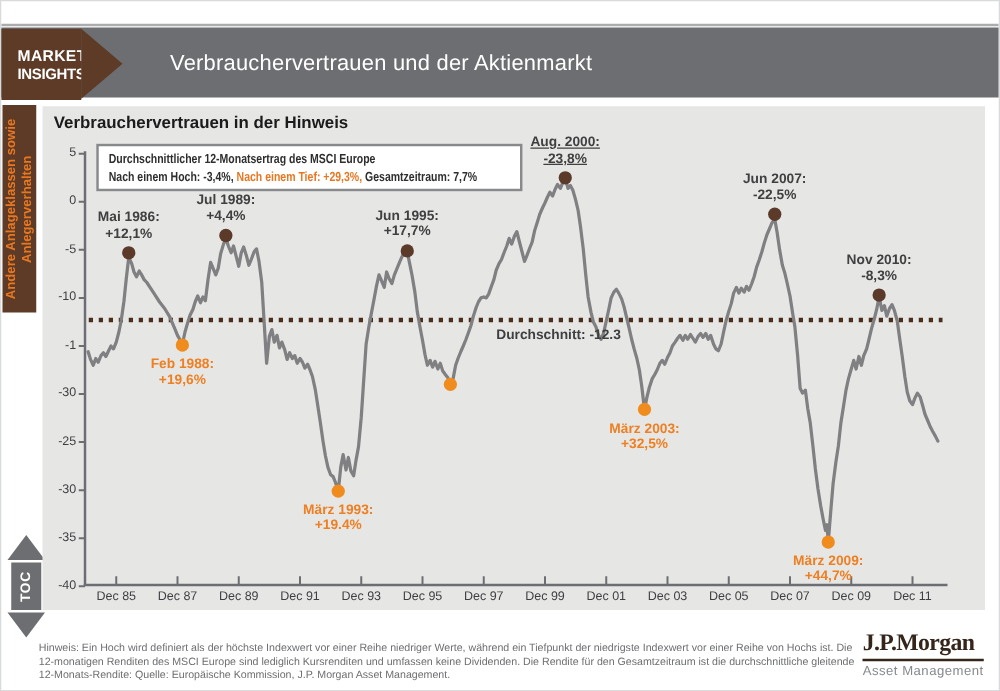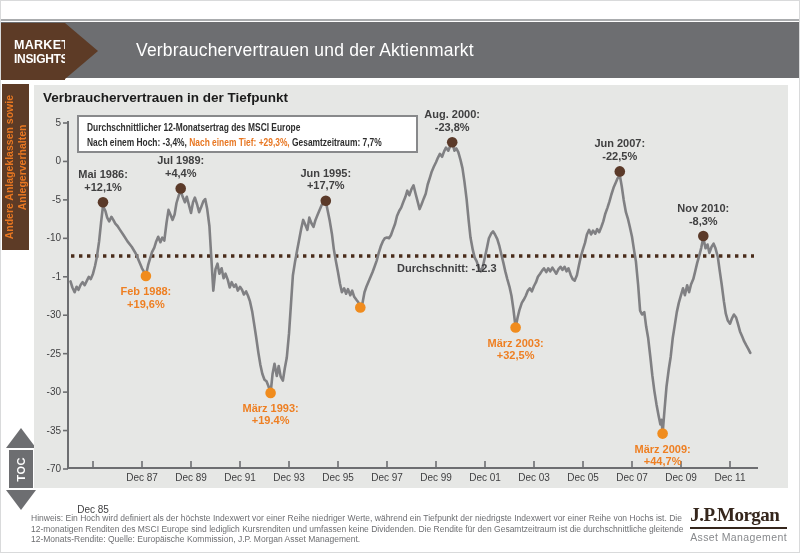--- a/index.html
+++ b/index.html
@@ -82,21 +82,21 @@
     </div>
   </div>
 
   <div class="toc-up"></div>
   <div class="toc-box">
     <span class="toc-label">TOC</span>
   </div>
   <div class="toc-down"></div>
 
   <div class="panel"></div>
-  <div class="panel-title">Verbrauchervertrauen in der Tiefpunkt</div>
+  <div class="panel-title">Verbrauchervertrauen in der Hinweis</div>
 
   <svg id="chart-svg">
       <line x1="70" y1="255.01777777777778" x2="753" y2="255.01777777777778" stroke="#4a2d1b" stroke-width="3.6" stroke-dasharray="3.4 4.6"></line>
       <polyline points="69.5,280.4 71.4,286.5 73.6,291.2 75.6,285.8 77.5,288.8 79.8,283.5 81.7,281.2 83.7,284.2 85.9,279.6 87.8,275.8 89.8,278.1 92.0,272.7 94.0,265.0 95.9,255.8 98.1,240.4 100.1,221.2 102.0,205.0 104.3,209.7 106.2,216.6 108.2,220.4 110.4,215.8 112.3,218.9 114.3,222.7 116.5,225.0 118.5,228.1 122.6,234.3 126.5,240.4 130.7,245.8 134.9,252.7 138.8,261.9 141.0,267.3 144.9,274.2 147.1,264.2 149.1,257.3 151.0,251.2 153.3,246.6 155.2,240.4 157.2,235.8 159.4,241.2 161.3,236.6 163.3,239.6 165.5,222.0 167.5,208.9 169.4,213.5 171.6,218.9 173.6,213.5 175.5,202.0 177.8,194.3 179.7,189.7 181.7,195.8 183.9,201.2 185.8,195.8 187.8,203.5 190.0,212.0 192.0,201.2 193.9,196.6 196.1,203.5 198.1,211.2 200.0,206.6 202.3,200.4 204.2,198.1 206.2,208.1 208.4,225.0 210.3,256.6 212.3,289.6 214.5,268.1 216.5,262.7 218.4,272.7 220.6,267.3 222.6,277.3 224.5,272.7 226.8,278.9 228.7,286.5 230.7,281.2 232.9,285.8 234.8,283.5 236.8,289.6 239.0,285.8 241.0,288.8 242.9,293.5 245.1,290.4 247.1,295.0 249.0,300.4 251.3,311.1 253.2,323.4 255.2,336.5 257.4,351.9 259.3,363.4 261.3,372.7 263.5,378.8 265.5,380.3 267.4,385.0 269.6,391.9 271.6,372.7 273.5,362.7 275.8,375.0 277.7,365.0 279.7,375.7 281.9,379.6 283.8,367.3 285.8,356.5 288.0,332.7 290.0,302.7 291.9,274.2 294.1,260.4 296.1,249.6 298.0,239.6 300.3,227.3 302.2,218.9 304.2,223.5 306.4,228.9 308.3,216.6 310.3,222.0 312.5,225.8 314.5,218.9 316.4,214.3 318.6,208.9 320.6,204.3 322.5,201.2 324.8,200.4 326.7,209.7 328.7,219.6 330.9,232.7 332.8,248.1 334.8,259.6 337.0,271.2 339.0,282.7 340.9,291.2 343.1,287.3 345.1,292.7 347.0,288.1 349.3,294.2 351.2,289.6 353.2,295.8 355.4,298.8 357.3,301.2 359.3,306.5 361.5,301.9 363.5,291.2 365.4,285.8 367.6,280.4 369.6,275.8 371.5,271.2 373.8,265.0 375.7,259.6 377.7,251.9 379.9,245.0 381.8,240.4 383.8,237.3 386.0,236.6 388.0,237.3 389.9,234.3 392.1,228.1 394.1,222.7 396.0,215.0 398.3,209.7 400.2,206.6 402.2,201.2 404.4,195.8 406.3,189.7 408.3,194.3 410.5,188.1 412.5,184.3 414.4,192.0 416.6,200.4 418.6,208.1 420.5,203.5 422.8,197.4 424.7,192.7 426.7,183.5 428.9,176.6 430.8,170.4 432.8,165.8 435.0,161.2 437.0,156.6 438.9,152.8 441.1,155.8 443.1,150.4 445.0,146.6 447.3,149.7 449.2,145.1 451.2,141.2 453.4,149.7 455.3,147.4 457.3,151.2 459.5,158.9 461.5,167.4 463.4,180.4 465.6,198.1 467.6,218.9 469.5,236.6 471.8,248.9 473.7,256.6 475.7,260.4 477.9,267.3 479.8,270.4 481.8,265.8 484.0,255.8 486.0,246.6 487.9,237.3 490.1,232.7 492.1,230.4 494.0,233.5 496.3,238.1 498.2,244.3 500.2,252.7 502.4,261.9 504.3,270.4 506.3,278.1 508.5,285.8 510.5,295.0 512.4,308.1 514.6,326.5 516.6,316.5 518.5,308.8 520.8,301.9 522.7,298.8 524.7,295.0 526.9,289.6 528.8,287.3 530.8,290.4 533.0,285.0 535.0,281.2 536.9,275.8 539.1,272.7 541.1,269.6 543.0,267.3 545.3,271.2 547.2,267.3 549.2,270.4 551.4,266.6 553.3,269.6 555.3,272.7 557.5,268.1 559.5,265.8 561.4,268.9 563.6,265.8 565.6,270.4 567.5,267.3 569.8,274.2 571.7,278.1 573.7,279.6 575.9,274.2 577.8,265.0 579.8,255.8 582.0,248.1 584.0,241.9 585.9,233.5 588.1,228.9 590.1,233.5 592.0,229.6 594.3,232.7 596.2,228.1 598.2,231.2 600.4,225.8 602.3,220.4 604.3,212.7 606.5,206.6 608.5,200.4 610.4,193.5 612.6,186.6 614.6,182.0 616.5,177.4 618.8,174.3 620.7,185.0 622.7,198.9 624.9,211.2 626.8,217.3 628.8,225.8 631.0,235.8 633.0,248.9 634.9,260.4 637.1,283.5 639.1,309.6 641.0,313.5 643.3,311.1 645.2,325.8 647.2,337.3 649.4,356.5 651.3,374.2 653.3,389.6 655.5,403.4 657.5,414.2 659.4,423.4 660.6,418.8 661.6,432.6 663.6,408.0 665.5,385.7 667.8,368.0 669.7,355.7 671.7,337.3 673.9,323.4 675.8,311.1 677.8,301.9 680.0,294.2 682.0,287.3 683.9,294.2 686.1,284.2 688.1,291.2 690.0,283.5 692.3,278.1 694.2,270.4 696.2,261.9 698.4,254.2 700.3,246.6 702.3,236.6 704.5,247.3 706.5,243.5 708.4,251.9 710.6,245.8 712.6,242.7 714.5,247.3 716.8,255.8 718.7,269.6 720.7,283.5 722.9,300.4 724.8,312.7 726.8,319.6 729.0,322.7 731.0,317.3 732.9,313.5 735.1,316.5 737.1,323.4 739.0,330.4 741.3,335.8 743.2,340.4 745.2,344.2 747.4,348.1 749.3,351.9" fill="none" stroke="#808083" stroke-width="2.6" stroke-linejoin="round" stroke-linecap="round"></polyline>
       <line x1="67" y1="120" x2="67" y2="467" stroke="#6d6e71" stroke-width="2"></line>
       <line x1="66" y1="467" x2="757" y2="467" stroke="#6d6e71" stroke-width="2"></line>
       <line x1="62" y1="122" x2="67" y2="122" stroke="#6d6e71" stroke-width="1.6"></line>
       <line x1="62" y1="160.44444444444446" x2="67" y2="160.44444444444446" stroke="#6d6e71" stroke-width="1.6"></line>
       <line x1="62" y1="198.88888888888889" x2="67" y2="198.88888888888889" stroke="#6d6e71" stroke-width="1.6"></line>
       <line x1="62" y1="237.33333333333331" x2="67" y2="237.33333333333331" stroke="#6d6e71" stroke-width="1.6"></line>
@@ -135,22 +135,22 @@
   <div id="tick-layer">
       <div class="tick-y" style="left: 26px; top: 116px;">5</div>
       <div class="tick-y" style="left: 26px; top: 154.444px;">0</div>
       <div class="tick-y" style="left: 26px; top: 192.889px;">-5</div>
       <div class="tick-y" style="left: 26px; top: 231.333px;">-10</div>
       <div class="tick-y" style="left: 26px; top: 269.778px;">-1</div>
       <div class="tick-y" style="left: 26px; top: 308.222px;">-30</div>
       <div class="tick-y" style="left: 26px; top: 346.667px;">-25</div>
       <div class="tick-y" style="left: 26px; top: 385.111px;">-30</div>
       <div class="tick-y" style="left: 26px; top: 423.556px;">-35</div>
-      <div class="tick-y" style="left: 26px; top: 462px;">-70</div>
-      <div class="tick-x" style="left: 67px; top: 471px; margin-top: 32px;">Dec 85</div>
+      <div class="tick-y" style="left: 26px; top: 462px;">-40</div>
+      <div class="tick-x" style="left: 67px; top: 471px;">Dec 85</div>
       <div class="tick-x" style="left: 116px; top: 471px;">Dec 87</div>
       <div class="tick-x" style="left: 165px; top: 471px;">Dec 89</div>
       <div class="tick-x" style="left: 214px; top: 471px;">Dec 91</div>
       <div class="tick-x" style="left: 263px; top: 471px;">Dec 93</div>
       <div class="tick-x" style="left: 312px; top: 471px;">Dec 95</div>
       <div class="tick-x" style="left: 361px; top: 471px;">Dec 97</div>
       <div class="tick-x" style="left: 410px; top: 471px;">Dec 99</div>
       <div class="tick-x" style="left: 459px; top: 471px;">Dec 01</div>
       <div class="tick-x" style="left: 508px; top: 471px;">Dec 03</div>
       <div class="tick-x" style="left: 557px; top: 471px;">Dec 05</div>
@@ -180,21 +180,21 @@
         <div class="">+4,4%</div>
       </div>
       <div class="ann tief" style="left: 209.625px; top: 400.88px;">
         <div class="">März 1993:</div>
         <div class="">+19.4%</div>
       </div>
       <div class="ann hoch" style="left: 264.75px; top: 165.658px;">
         <div class="">Jun 1995:</div>
         <div class="">+17,7%</div>
       </div>
-      <div class="ann hoch" style="left: 391.17px; top: 107.222px;">
+      <div class="ann hoch" style="left: 391.17px; top: 107.222px; text-decoration: underline;">
         <div class="">Aug. 2000:</div>
         <div class="">-23,8%</div>
       </div>
       <div class="ann tief" style="left: 454.625px; top: 335.524px;">
         <div class="">März 2003:</div>
         <div class="">+32,5%</div>
       </div>
       <div class="ann hoch" style="left: 558.75px; top: 136.44px;">
         <div class="">Jun 2007:</div>
         <div class="">-22,5%</div>

